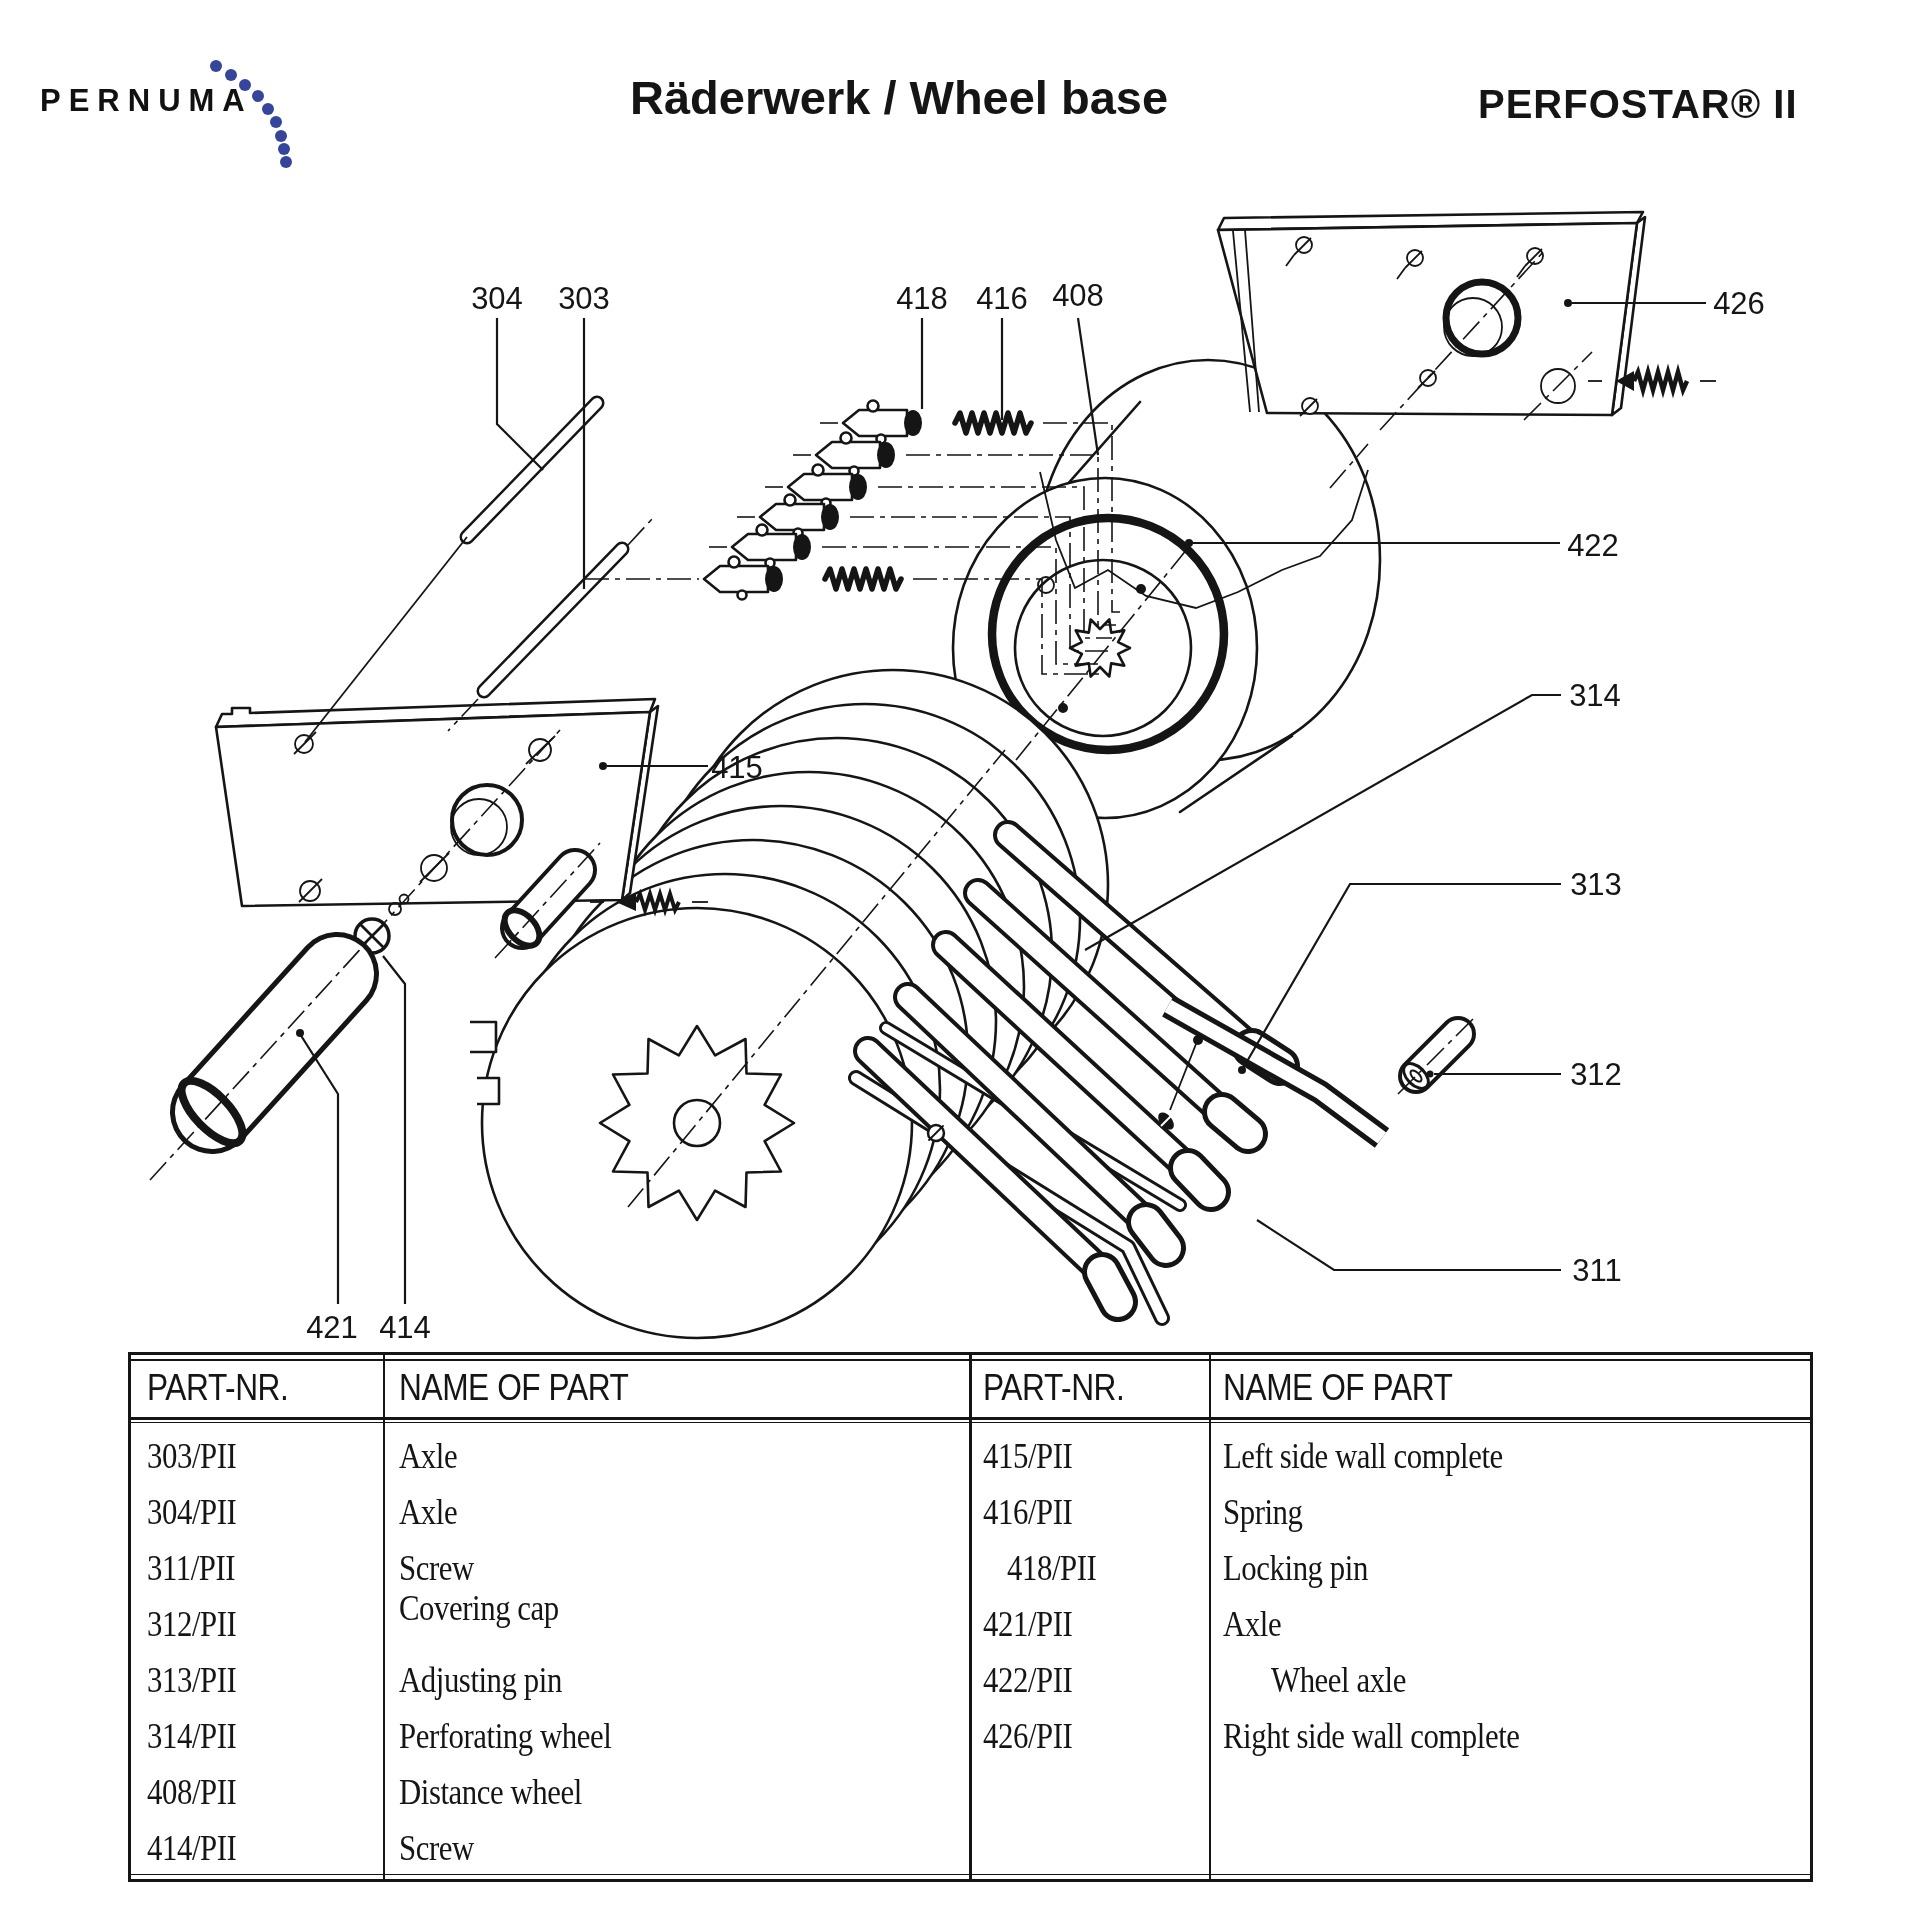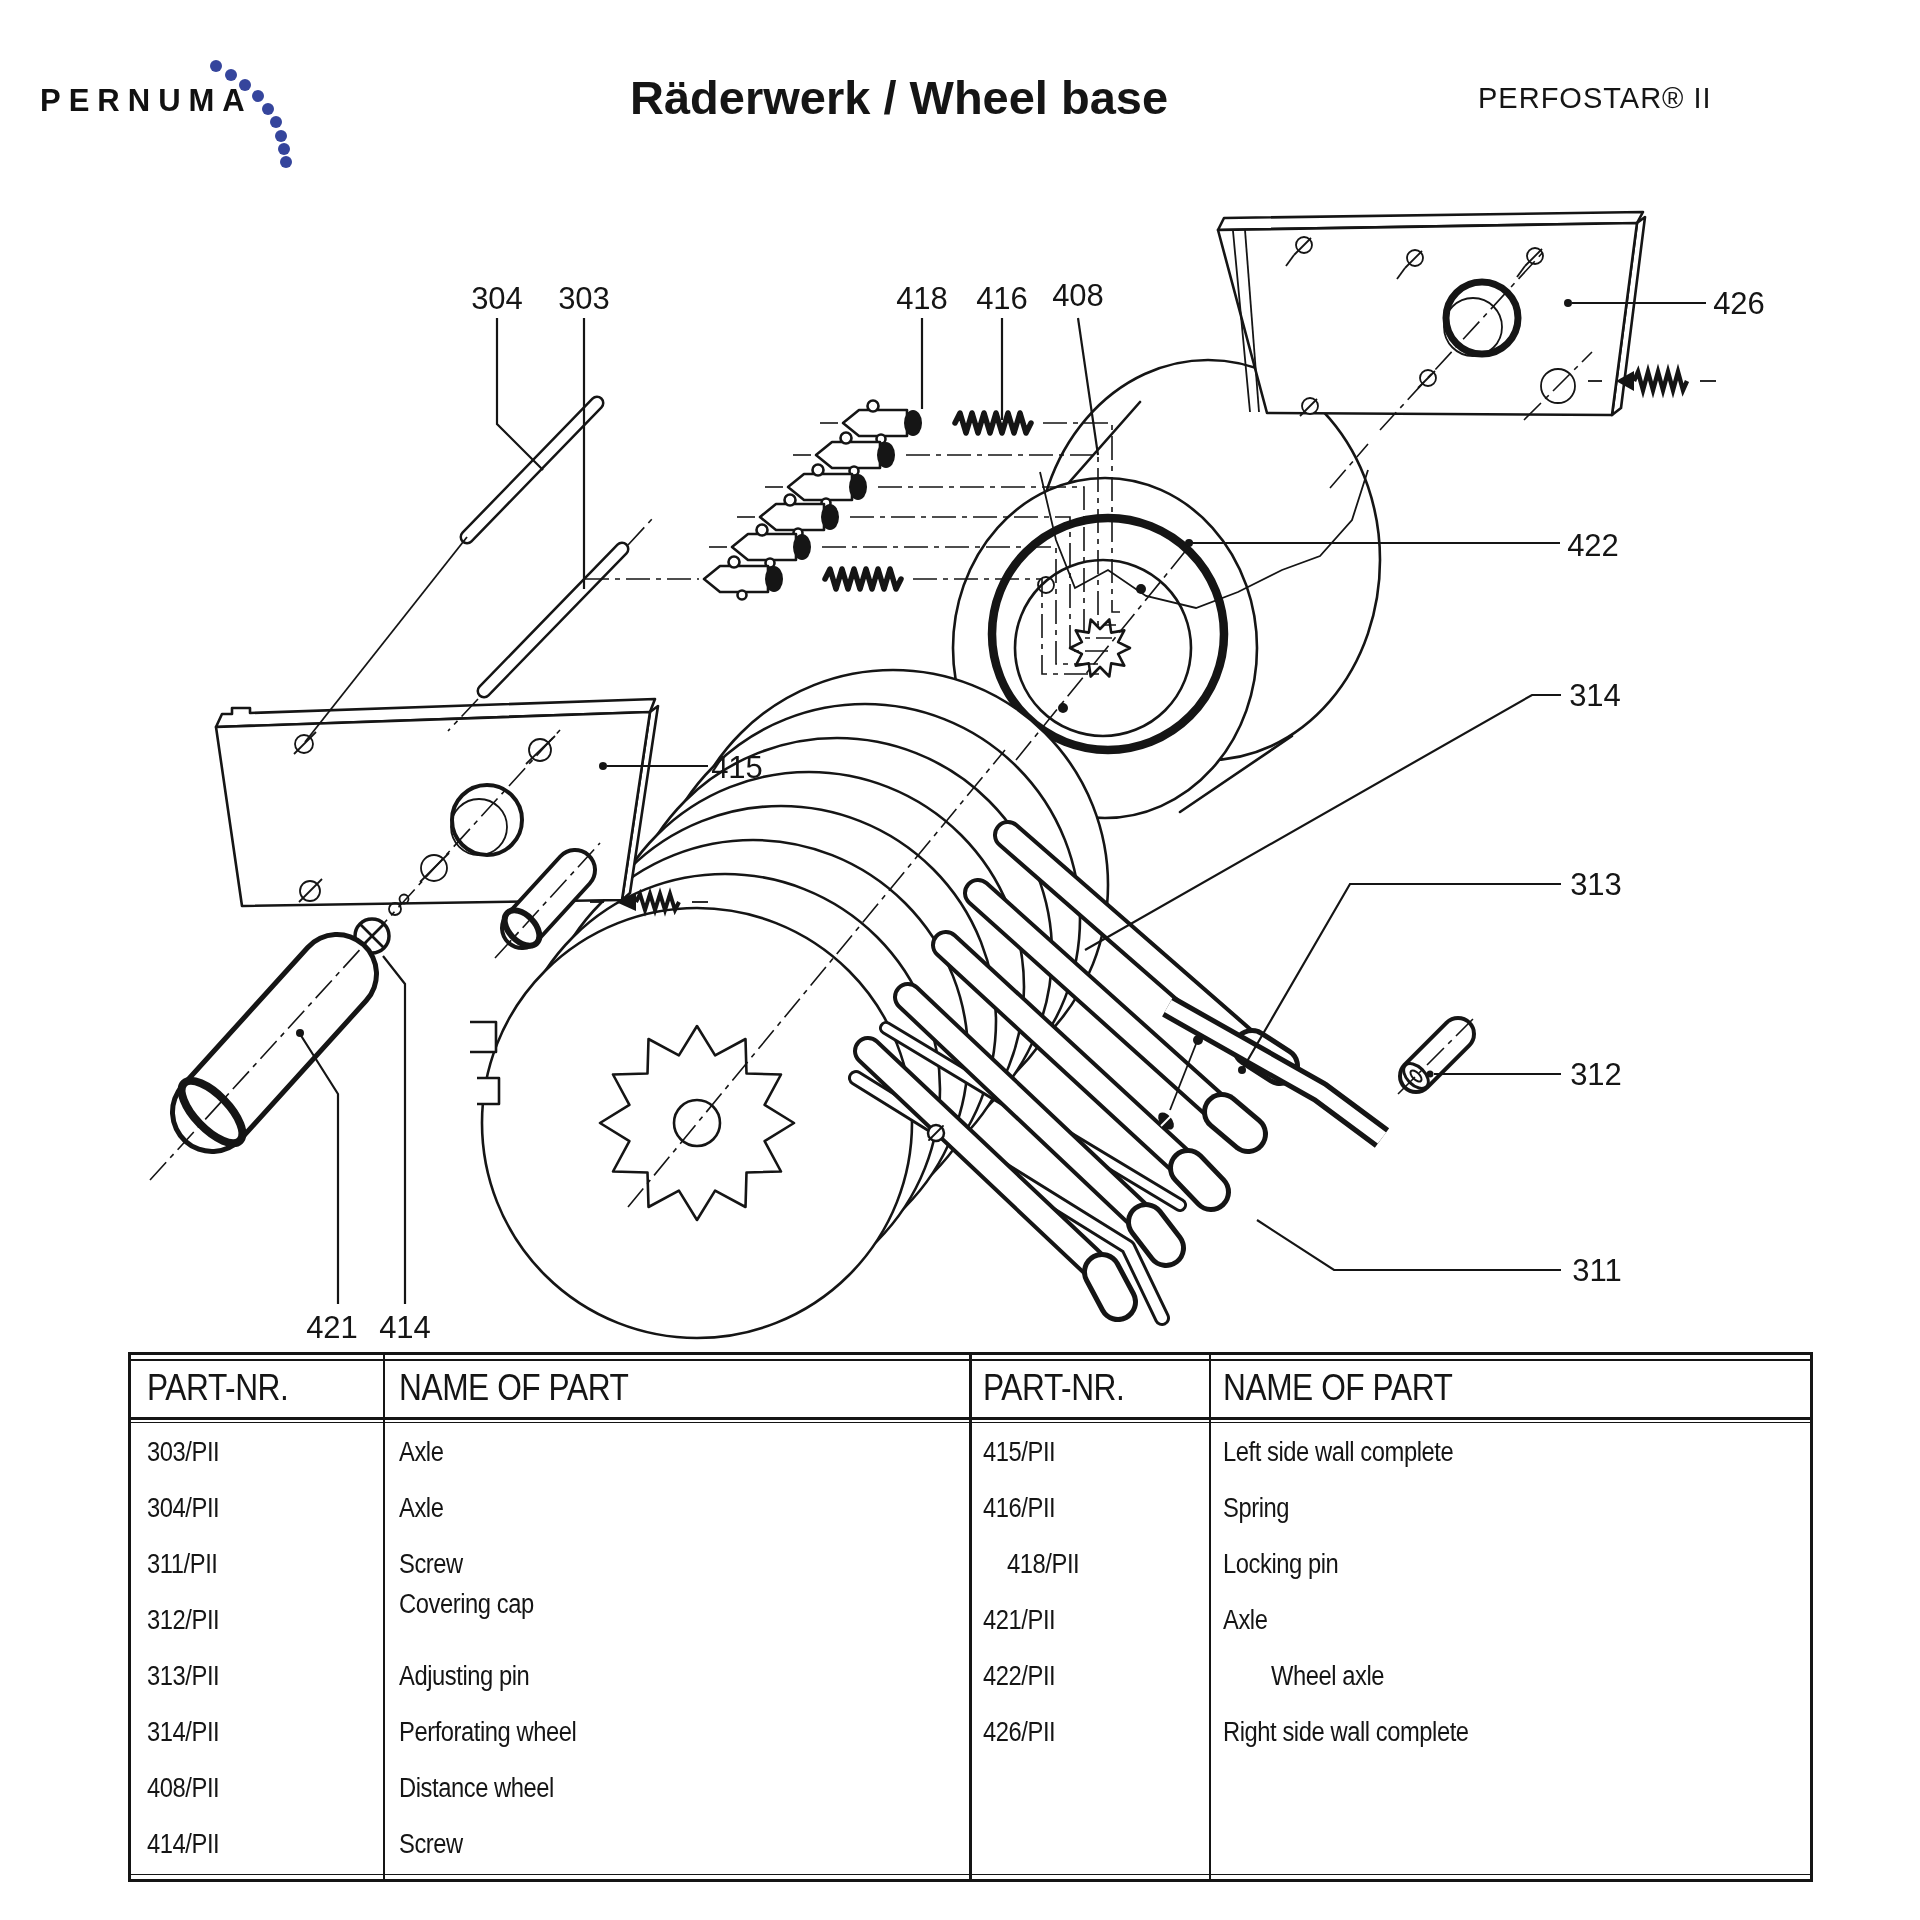--- a/index.html
+++ b/index.html
@@ -2,28 +2,28 @@
 <html><head>
 <meta charset="utf-8">
 <style>
   html,body{margin:0;padding:0;background:#fff;}
   body{width:1920px;height:1920px;position:relative;font-family:"Liberation Sans",sans-serif;color:#151515;overflow:hidden;}
   .abs{position:absolute;}
   
   .logo-text{font-size:31px;font-weight:bold;letter-spacing:8px;color:#111;}
   .dot{position:absolute;width:12px;height:12px;border-radius:50%;background:#35459c;}
   .title{font-size:47px;font-weight:bold;white-space:nowrap;}
-  .product{font-size:29px;font-weight:normal;white-space:nowrap;letter-spacing:1px;}
+  .product{font-size:40px;font-weight:bold;white-space:nowrap;letter-spacing:1px;}
   
   .tbl{position:absolute;left:128px;top:1352px;width:1679px;height:524px;border:3.5px solid #151515;}
   .topline{position:absolute;left:0;right:0;top:4px;height:1.5px;background:#151515;}
   .botline{position:absolute;left:0;right:0;bottom:4px;height:1.5px;background:#151515;}
   .vline{position:absolute;top:0;bottom:0;background:#151515;}
   .hsep{position:absolute;left:0;right:0;top:62px;height:6px;border-top:3px solid #151515;border-bottom:1.5px solid #151515;box-sizing:border-box;}
-  .cell{position:absolute;font-size:27px;white-space:nowrap;}
+  .cell{position:absolute;font-size:35px;white-space:nowrap;font-family:Liberation Serif, serif;}
   .hcell{position:absolute;font-size:36px;white-space:nowrap;}
   .cnd{display:inline-block;transform:scaleX(.88);transform-origin:0 50%;letter-spacing:-0.5px;}
   
   .ln{fill:none;stroke:#151515;stroke-width:2.6;stroke-linejoin:round;stroke-linecap:round;}
   .lnw{fill:#fff;stroke:#151515;stroke-width:2.6;stroke-linejoin:round;}
   .thin{fill:none;stroke:#151515;stroke-width:1.8;}
   .cl{fill:none;stroke:#151515;stroke-width:1.6;stroke-dasharray:24 6 5 6;}
   .ldr{fill:none;stroke:#151515;stroke-width:2.2;}
   .lbl{font-family:"Liberation Sans",sans-serif;font-size:31px;fill:#151515;}
   .blk{fill:#151515;}

